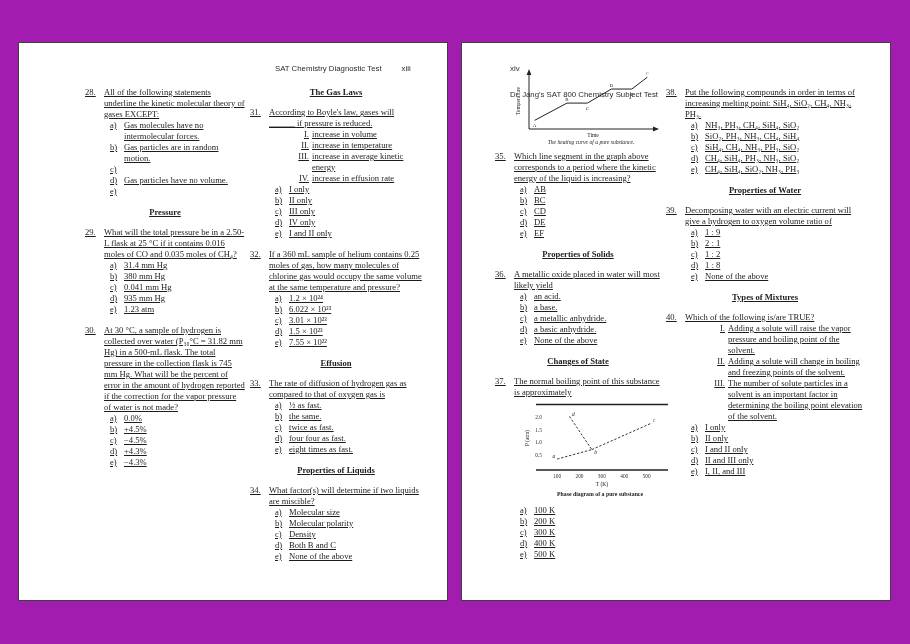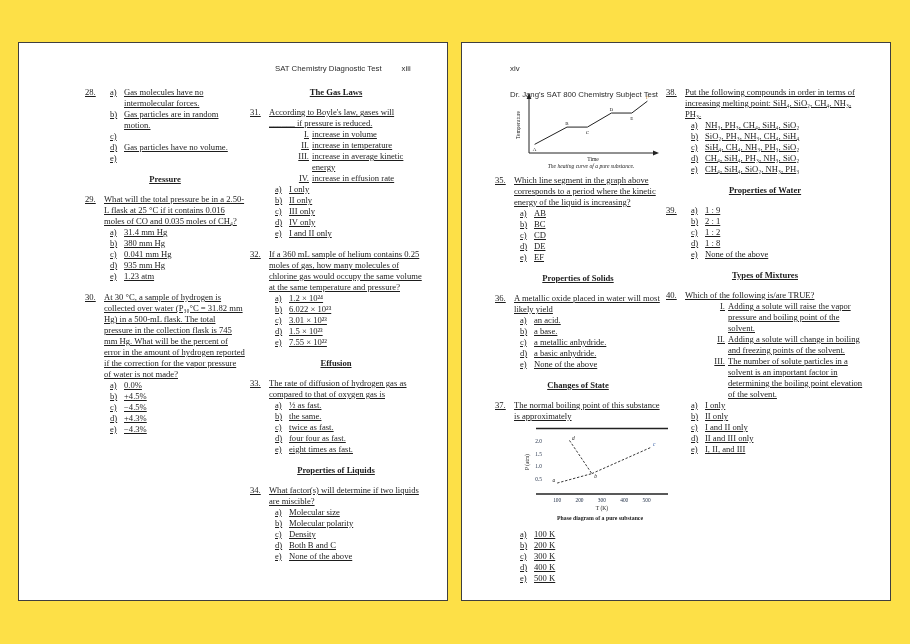--- a/index.html
+++ b/index.html
@@ -1,28 +1,28 @@
 <!DOCTYPE html>
 <html><head>
 <meta charset="utf-8">
 <style>
   html,body{margin:0;padding:0;background:#ffffff;}
-  .canvas{position:relative;width:910px;height:644px;background:#fde047;overflow:hidden;
+  .canvas{position:relative;width:910px;height:644px;background:#a21caf;overflow:hidden;
           color:#1d1d1d;font-family:"Liberation Serif",serif;font-size:8.6px;line-height:11px;}
   .page{position:absolute;top:42px;width:430px;height:559px;background:#fff;
         border:1px solid #3f3f3f;box-sizing:border-box;}
   #page0{left:18px;} #page1{left:461px;}
   .page-header{position:absolute;display:flex;font-family:"Liberation Sans",sans-serif;
                font-size:7.8px;color:#2b2b2b;white-space:nowrap;}
   #page0 .page-header{left:256px;top:20px;gap:20px;}
   #page1 .page-header{left:48px;top:20px;gap:15px;flex-direction:column;}
   .col{position:absolute;text-decoration:underline;}
   #page0 .col0{left:66px;top:44px;width:160px;}
   #page0 .col1{left:231px;top:44px;width:172px;}
-  #page1 .col0{left:33px;top:48px;width:166px;}
+  #page1 .col0{left:33px;top:24px;width:166px;}
   #page1 .col1{left:204px;top:44px;width:198px;}
   .section{font-weight:bold;text-align:center;margin:0 0 9px;}
   .qblock{display:flex;margin-bottom:10px;}
   .qnum{width:19px;flex:none;}
   .qbody{flex:1;min-width:0;}
   .opt{display:flex;margin-left:6px;}
   .optletter{width:14px;flex:none;}
   .opttext{flex:1;}
   .rom{display:flex;margin-left:26px;}
   .romlabel{width:17px;flex:none;text-align:right;padding-right:3px;box-sizing:border-box;}
@@ -37,20 +37,21 @@
 <div class="canvas">
   <div class="page" id="page0">
     <div class="page-header">
         <span class="hitem">SAT Chemistry Diagnostic Test</span>
         <span class="hitem">xiii</span>
       </div>
     <div class="col col0">
         <div class="qblock">
           <div class="qnum">28.</div>
           <div class="qbody">
+            <div class="stem">All of the following statements underline the kinetic molecular theory of gases EXCEPT:</div>
             <div class="opt">
               <span class="optletter">a)</span>
               <span class="opttext">Gas molecules have no intermolecular forces.</span>
             </div>
             <div class="opt">
               <span class="optletter">b)</span>
               <span class="opttext">Gas particles are in random motion.</span>
             </div>
             <div class="opt">
               <span class="optletter">c)</span>
@@ -398,20 +399,21 @@
             <div class="opt">
               <span class="optletter">e)</span>
               <span class="opttext">CH₄, SiH₄, SiO₂, NH₃, PH₃</span>
             </div>
           </div>
         </div>
         <div class="section">Properties of Water</div>
         <div class="qblock">
           <div class="qnum">39.</div>
           <div class="qbody">
+            <div class="stem">Decomposing water with an electric current will give a hydrogen to oxygen volume ratio of</div>
             <div class="opt">
               <span class="optletter">a)</span>
               <span class="opttext">1 : 9</span>
             </div>
             <div class="opt">
               <span class="optletter">b)</span>
               <span class="opttext">2 : 1</span>
             </div>
             <div class="opt">
               <span class="optletter">c)</span>

